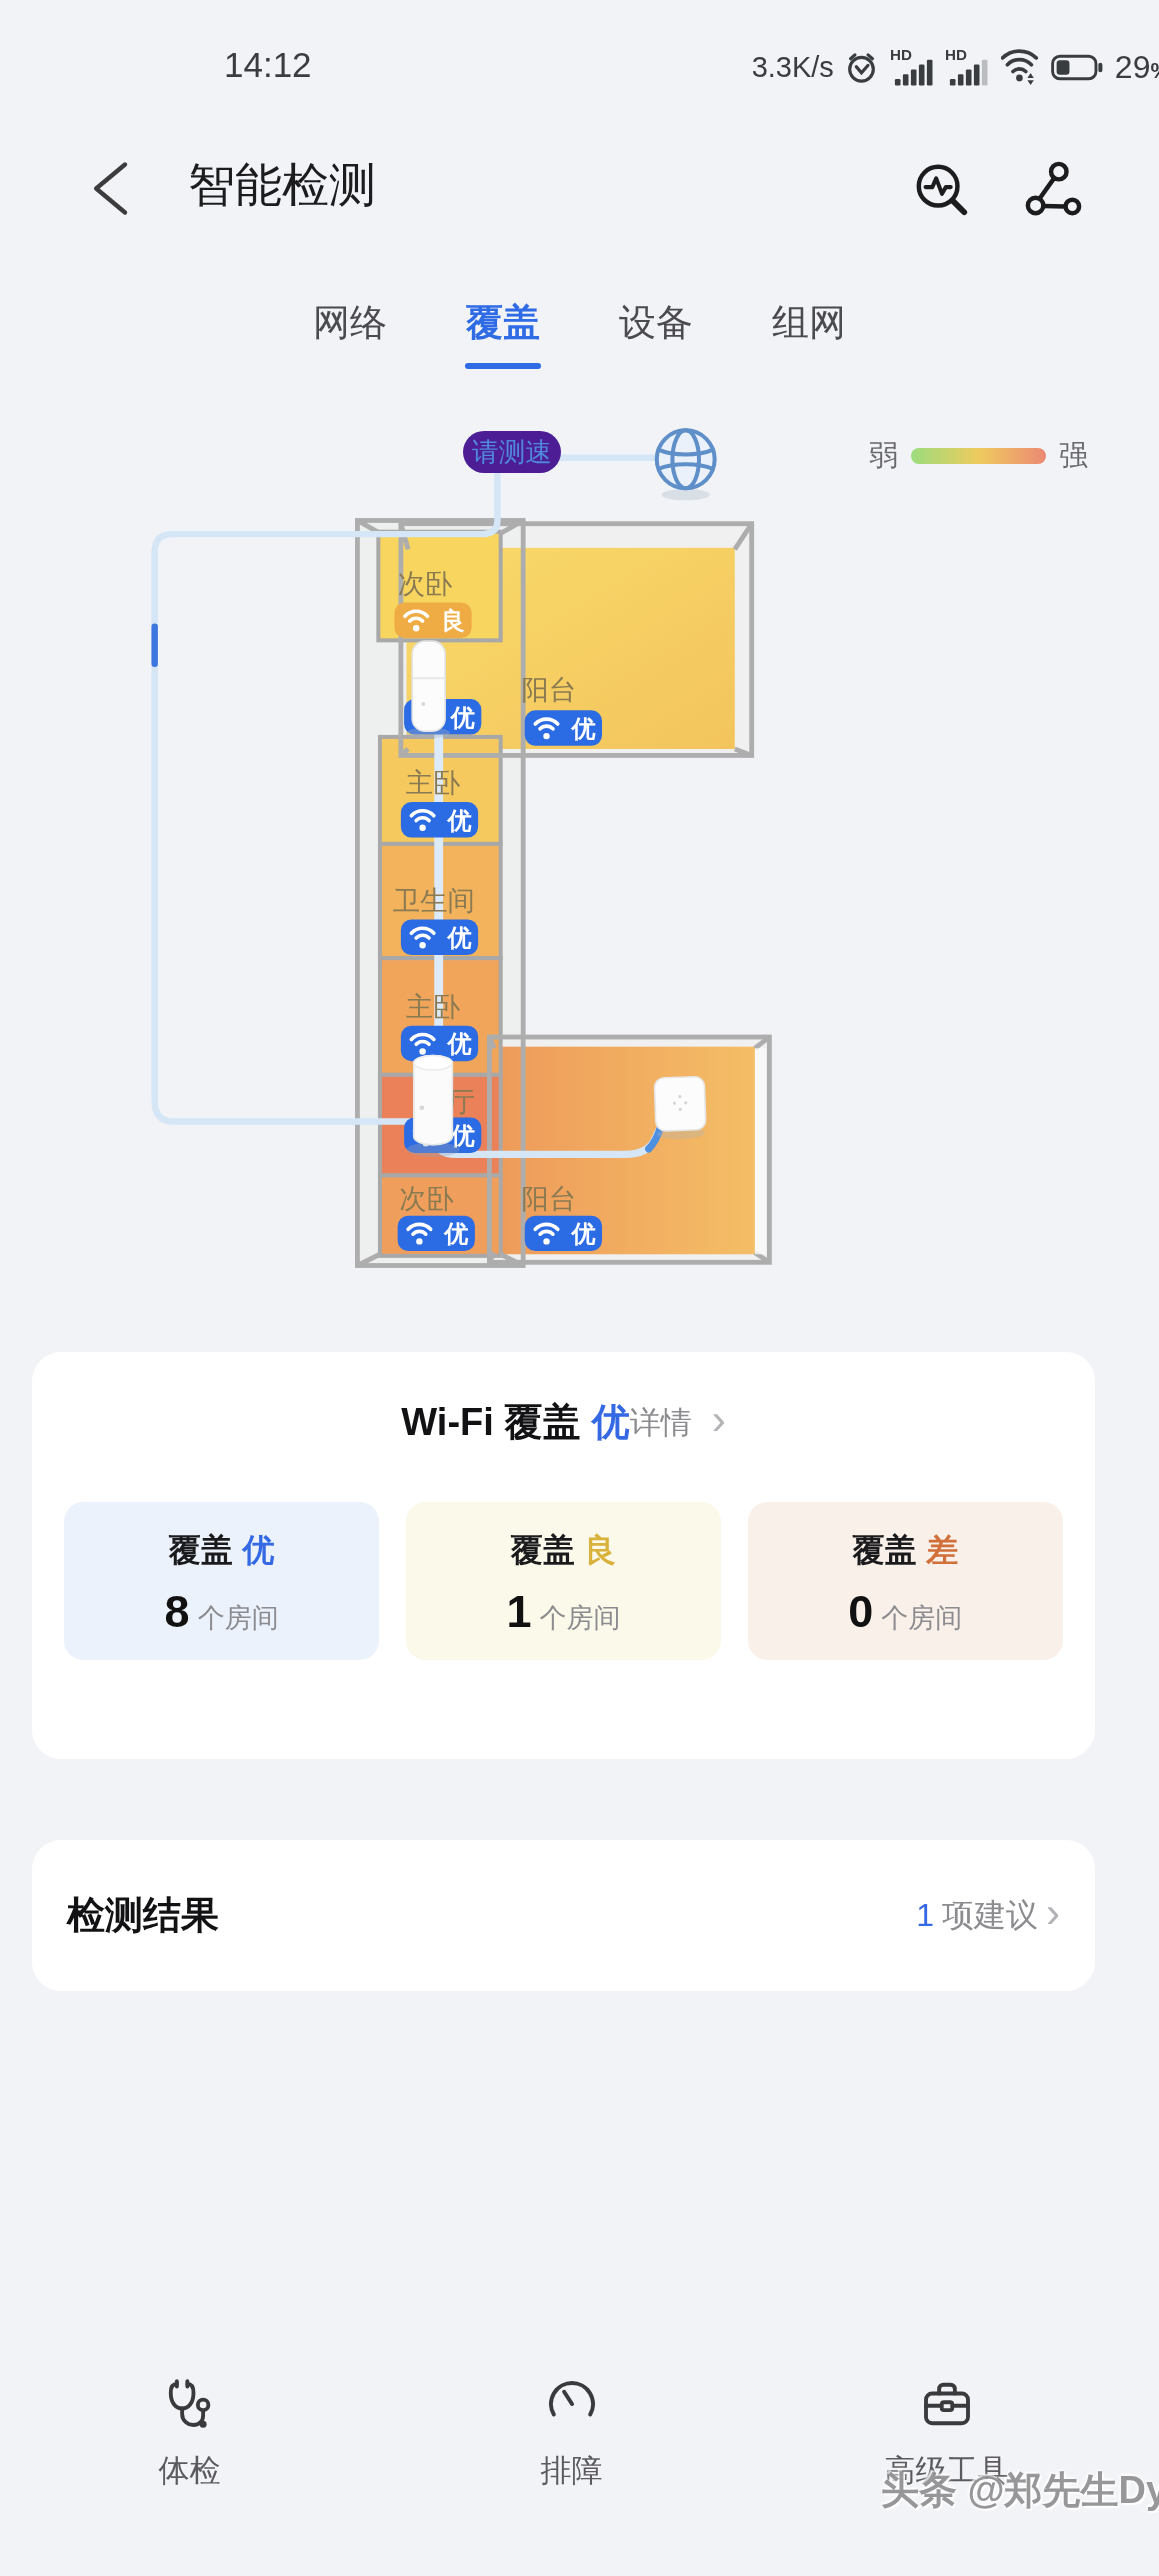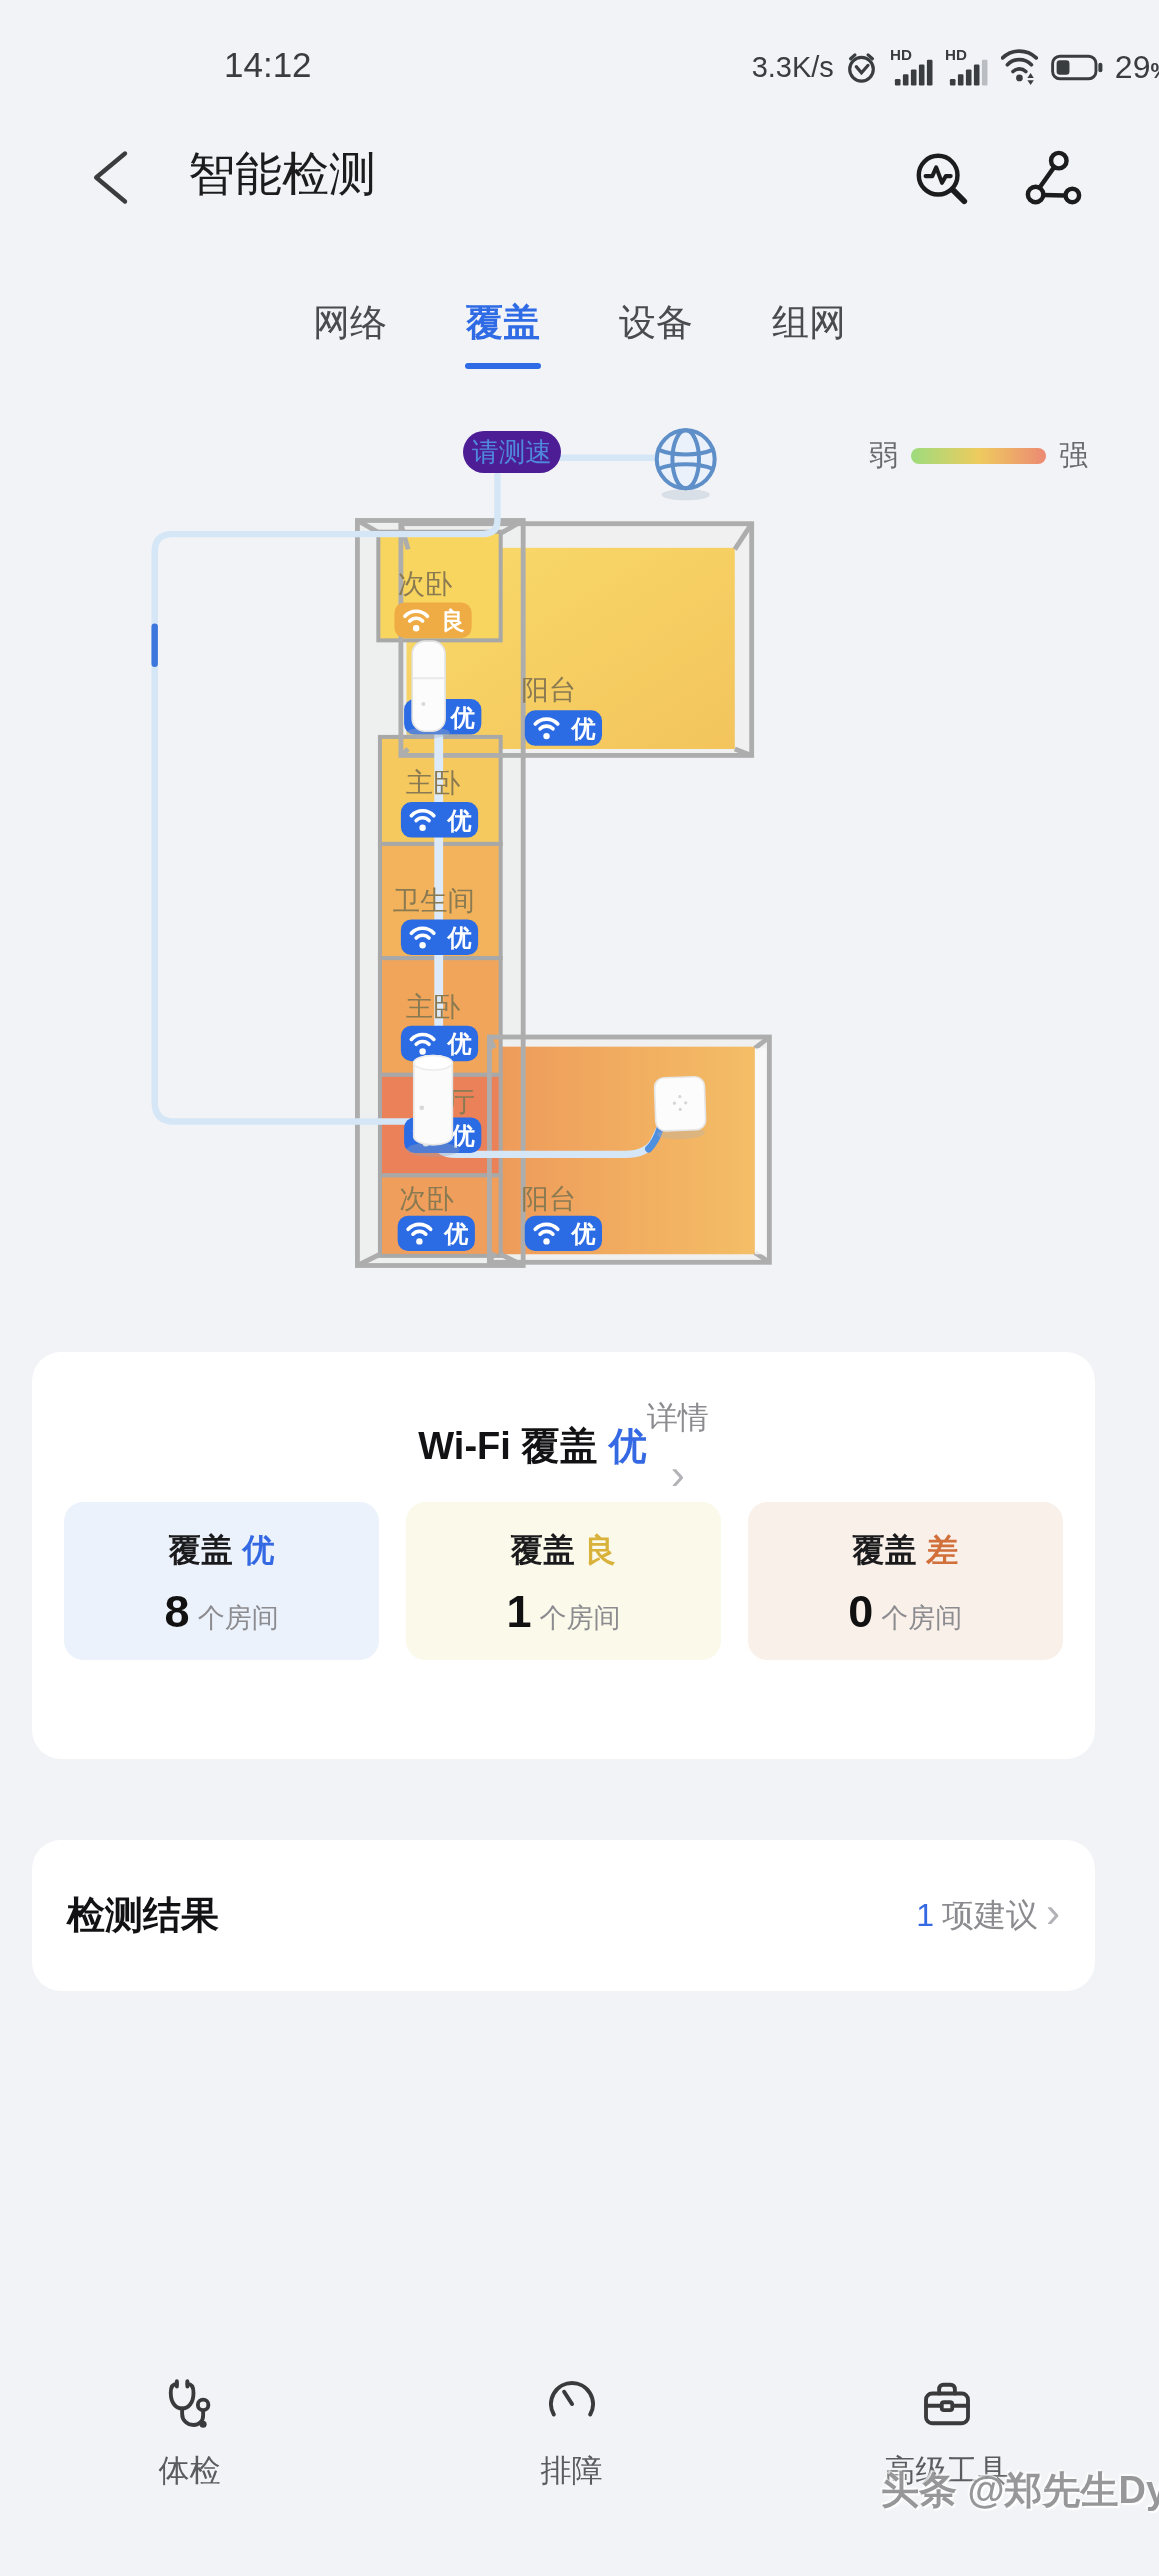--- a/index.html
+++ b/index.html
@@ -12,21 +12,21 @@
 
   
   .statusbar{position:absolute;top:39px;left:0;width:1159px;height:56px;margin-left:40px;}
   .sb-time{position:absolute;left:184px;top:6.4px;font-size:35px;font-weight:500;color:#3A3D40;}
   .sb-right{position:absolute;right:29px;top:3.2px;display:flex;align-items:center;gap:10.5px;height:50px;}
   .sb-speed{font-size:29px;color:#3A3D40;font-weight:500;}
   .sb-batt-num{font-size:32px;color:#3A3D40;font-weight:500;}
   .sb-batt-pct{font-size:22px;color:#3A3D40;font-weight:600;}
 
   
-  .header{position:absolute;top:132px;left:0;width:955px;height:90px;}
+  .header{position:absolute;top:143px;left:0;width:955px;height:90px;}
   .back-btn{position:absolute;left:77px;top:14.5px;width:64px;height:61px;}
   .page-title{position:absolute;left:188px;top:11.3px;font-size:47px;font-weight:500;color:#1C1C1E;}
   .hdr-icon1{position:absolute;left:913px;top:17.7px;}
   .hdr-icon2{position:absolute;left:1024px;top:17.7px;}
 
   
   .tabs{position:absolute;top:298px;left:0;width:1159px;display:flex;justify-content:center;gap:79px;}
   .tab{font-size:37px;color:#4B4B4F;position:relative;padding-bottom:21px;}
   .tab.active{color:#2F6BE4;font-weight:600;}
   .tab-underline{position:absolute;left:50%;transform:translateX(-50%);bottom:0;width:76px;height:6.4px;border-radius:3.2px;background:#2F6BE4;}
@@ -38,21 +38,21 @@
   .legend{position:absolute;left:869px;top:436px;display:flex;align-items:center;gap:13px;}
   .legend-label{font-size:29px;color:#6A6A6E;}
   .legend-bar{width:135px;height:16px;border-radius:8px;}
 
   
   .card{position:absolute;left:32px;width:1063px;background:#FFFFFF;border-radius:29px;}
   .card1{top:1352px;height:407px;}
   .card1-header{position:absolute;top:45px;left:35px;right:35px;display:flex;justify-content:center;align-items:center;}
   .card1-title{font-size:38px;font-weight:600;color:#121214;}
   .card1-grade{color:#3469E3;margin-left:11.3px;}
-  .details-link{display:flex;align-items:center;gap:20px;font-size:31px;color:#8C8C90;flex-direction:column;}
+  .details-link{display:flex;align-items:center;gap:20px;font-size:31px;color:#8C8C90;}
   .chev{font-size:42px;color:#B3B3B7;line-height:1;margin-top:-4.8px;}
   .statrow{position:absolute;top:150px;left:32px;right:32px;display:flex;gap:26.6px;}
   .statbox{flex:1;height:158px;border-radius:19.3px;text-align:center;}
   .statbox .l1{margin-top:27px;font-size:32px;font-weight:600;color:#1B1B1D;}
   .statbox .l1 .g{margin-left:9.7px;}
   .statbox .l2{margin-top:13px;font-size:27px;color:#8C8C90;}
   .statbox .l2 b{font-size:45px;font-weight:700;color:#111;margin-right:8px;font-family:"Liberation Sans","DejaVu Sans",sans-serif;}
   .bg-exc{background:#ECF2FB;} .bg-good{background:#FBF9EA;} .bg-poor{background:#F9F0E9;}
   .c-exc{color:#3469E3;} .c-good{color:#D9B23C;} .c-poor{color:#D2703C;}
 

